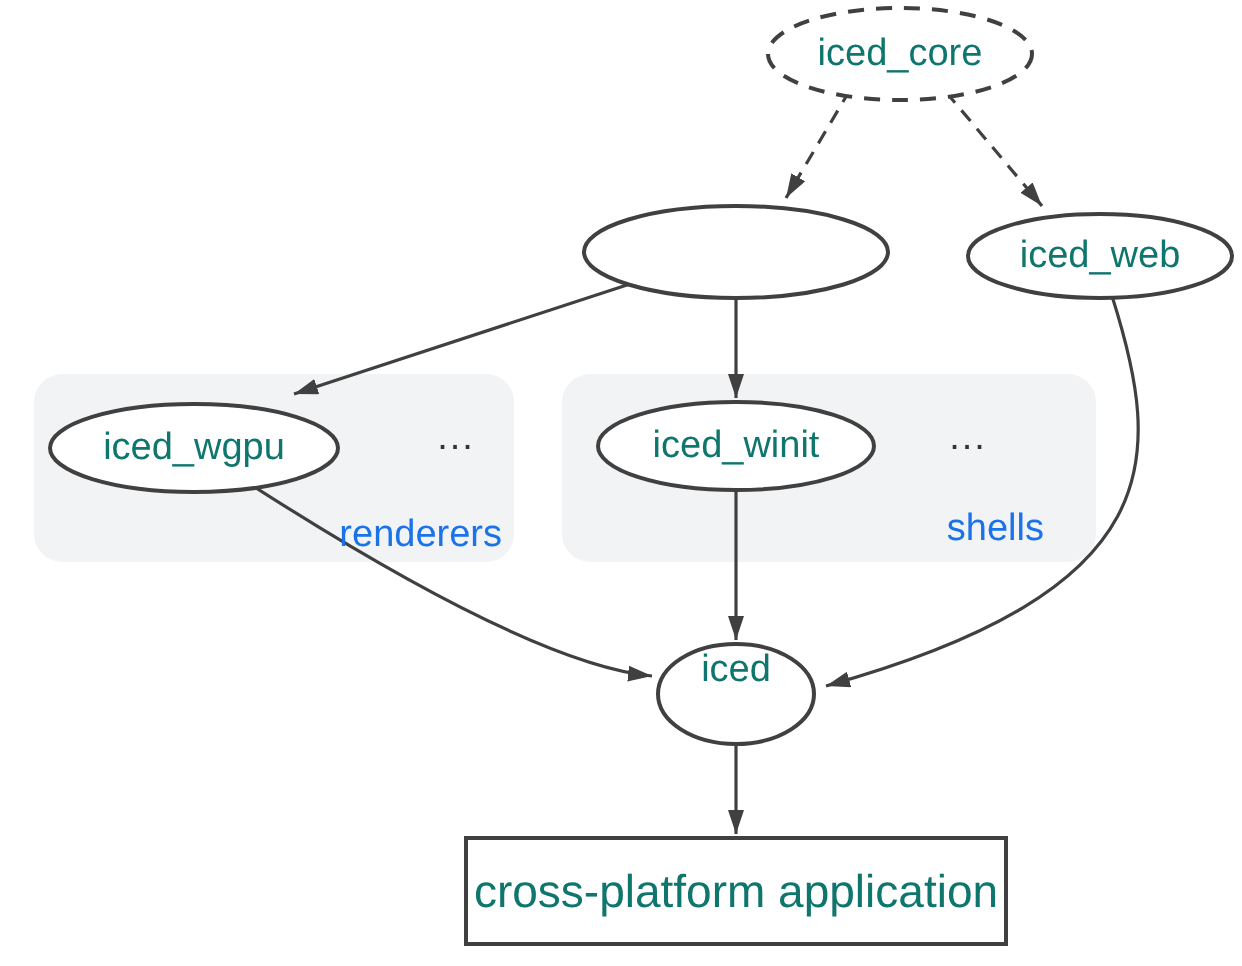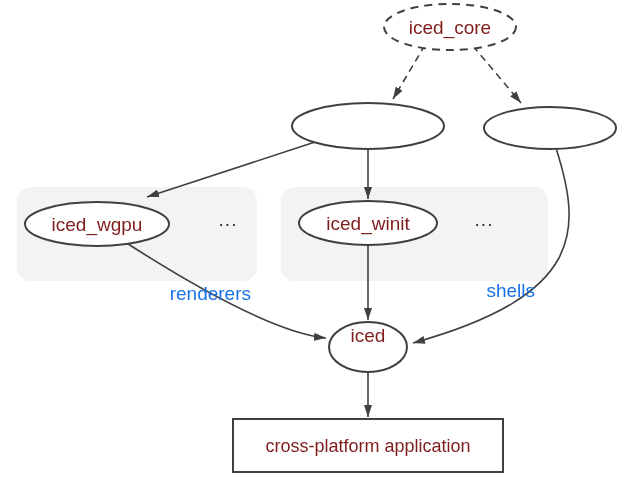--- a/index.html
+++ b/index.html
@@ -25,43 +25,42 @@
   }
   .edge { fill: none; stroke: #404040; stroke-width: 1.6px; }
   .edge.dashed { stroke-dasharray: 7 5; }
   .node-shape { fill: #ffffff; stroke: #404040; stroke-width: 2px; }
   .node-shape.dashed-shape { stroke-dasharray: 8 6; }
   .node-label {
     position: absolute;
     transform: translate(-50%, -50%);
     font-size: 19px;
     line-height: 1;
-    color: #7f1d1d;
+    color: #0f766e;
     white-space: nowrap;
   }
-  .node-label.app-label { font-size: 18px; }
+  .node-label.app-label { font-size: 23px; }
   .ellipsis {
     position: absolute;
     transform: translate(-50%, -50%);
     font-size: 19px;
     line-height: 1;
     color: #333333;
     letter-spacing: 1px;
   }
   .group-label {
     position: absolute;
     font-size: 19px;
     line-height: 22px;
     color: #1a73e8;
     text-align: right;
     white-space: nowrap;
-    margin-top: 26px;
   }
   #label-renderers { left: 17px;  top: 257px; width: 234px; }
-  #label-shells    { left: 294px; top: 254px; width: 241px; }
+  #label-shells    { left: 281px; top: 254px; width: 241px; }
 </style>
 </head>
 <body>
 
 <div class="canvas">
 
   <div class="group-box" id="box-renderers"></div>
   <div class="group-box" id="box-shells"></div>
 
   <svg class="edges-layer" viewBox="0 0 621 483">
@@ -87,20 +86,21 @@
       <ellipse class="node-shape" cx="368" cy="126" rx="76" ry="23"></ellipse>
       <ellipse class="node-shape" cx="550" cy="128" rx="66" ry="21"></ellipse>
       <ellipse class="node-shape" cx="97" cy="224" rx="72" ry="22"></ellipse>
       <ellipse class="node-shape" cx="368" cy="223" rx="69" ry="22"></ellipse>
       <ellipse class="node-shape" cx="368" cy="347" rx="39" ry="25"></ellipse>
       <rect class="node-shape" x="233" y="419" width="270" height="53"></rect>
     </g>
   </svg>
 
   <div class="node-label" style="left:450px; top:27px">iced_core</div>
+  <div class="node-label" style="left:550px; top:128px">iced_web</div>
   <div class="node-label" style="left:368px; top:223px">iced_winit</div>
   <div class="node-label" style="left:97px; top:224px">iced_wgpu</div>
   <div class="node-label" style="left:368px; top:335px">iced</div>
   <div class="node-label app-label" style="left:368px; top:446px">cross-platform application</div>
 
   <div class="ellipsis" style="left:228px; top:219px">...</div>
   <div class="ellipsis" style="left:484px; top:219px">...</div>
   <div class="group-label" id="label-renderers">renderers</div>
   <div class="group-label" id="label-shells">shells</div>
 

